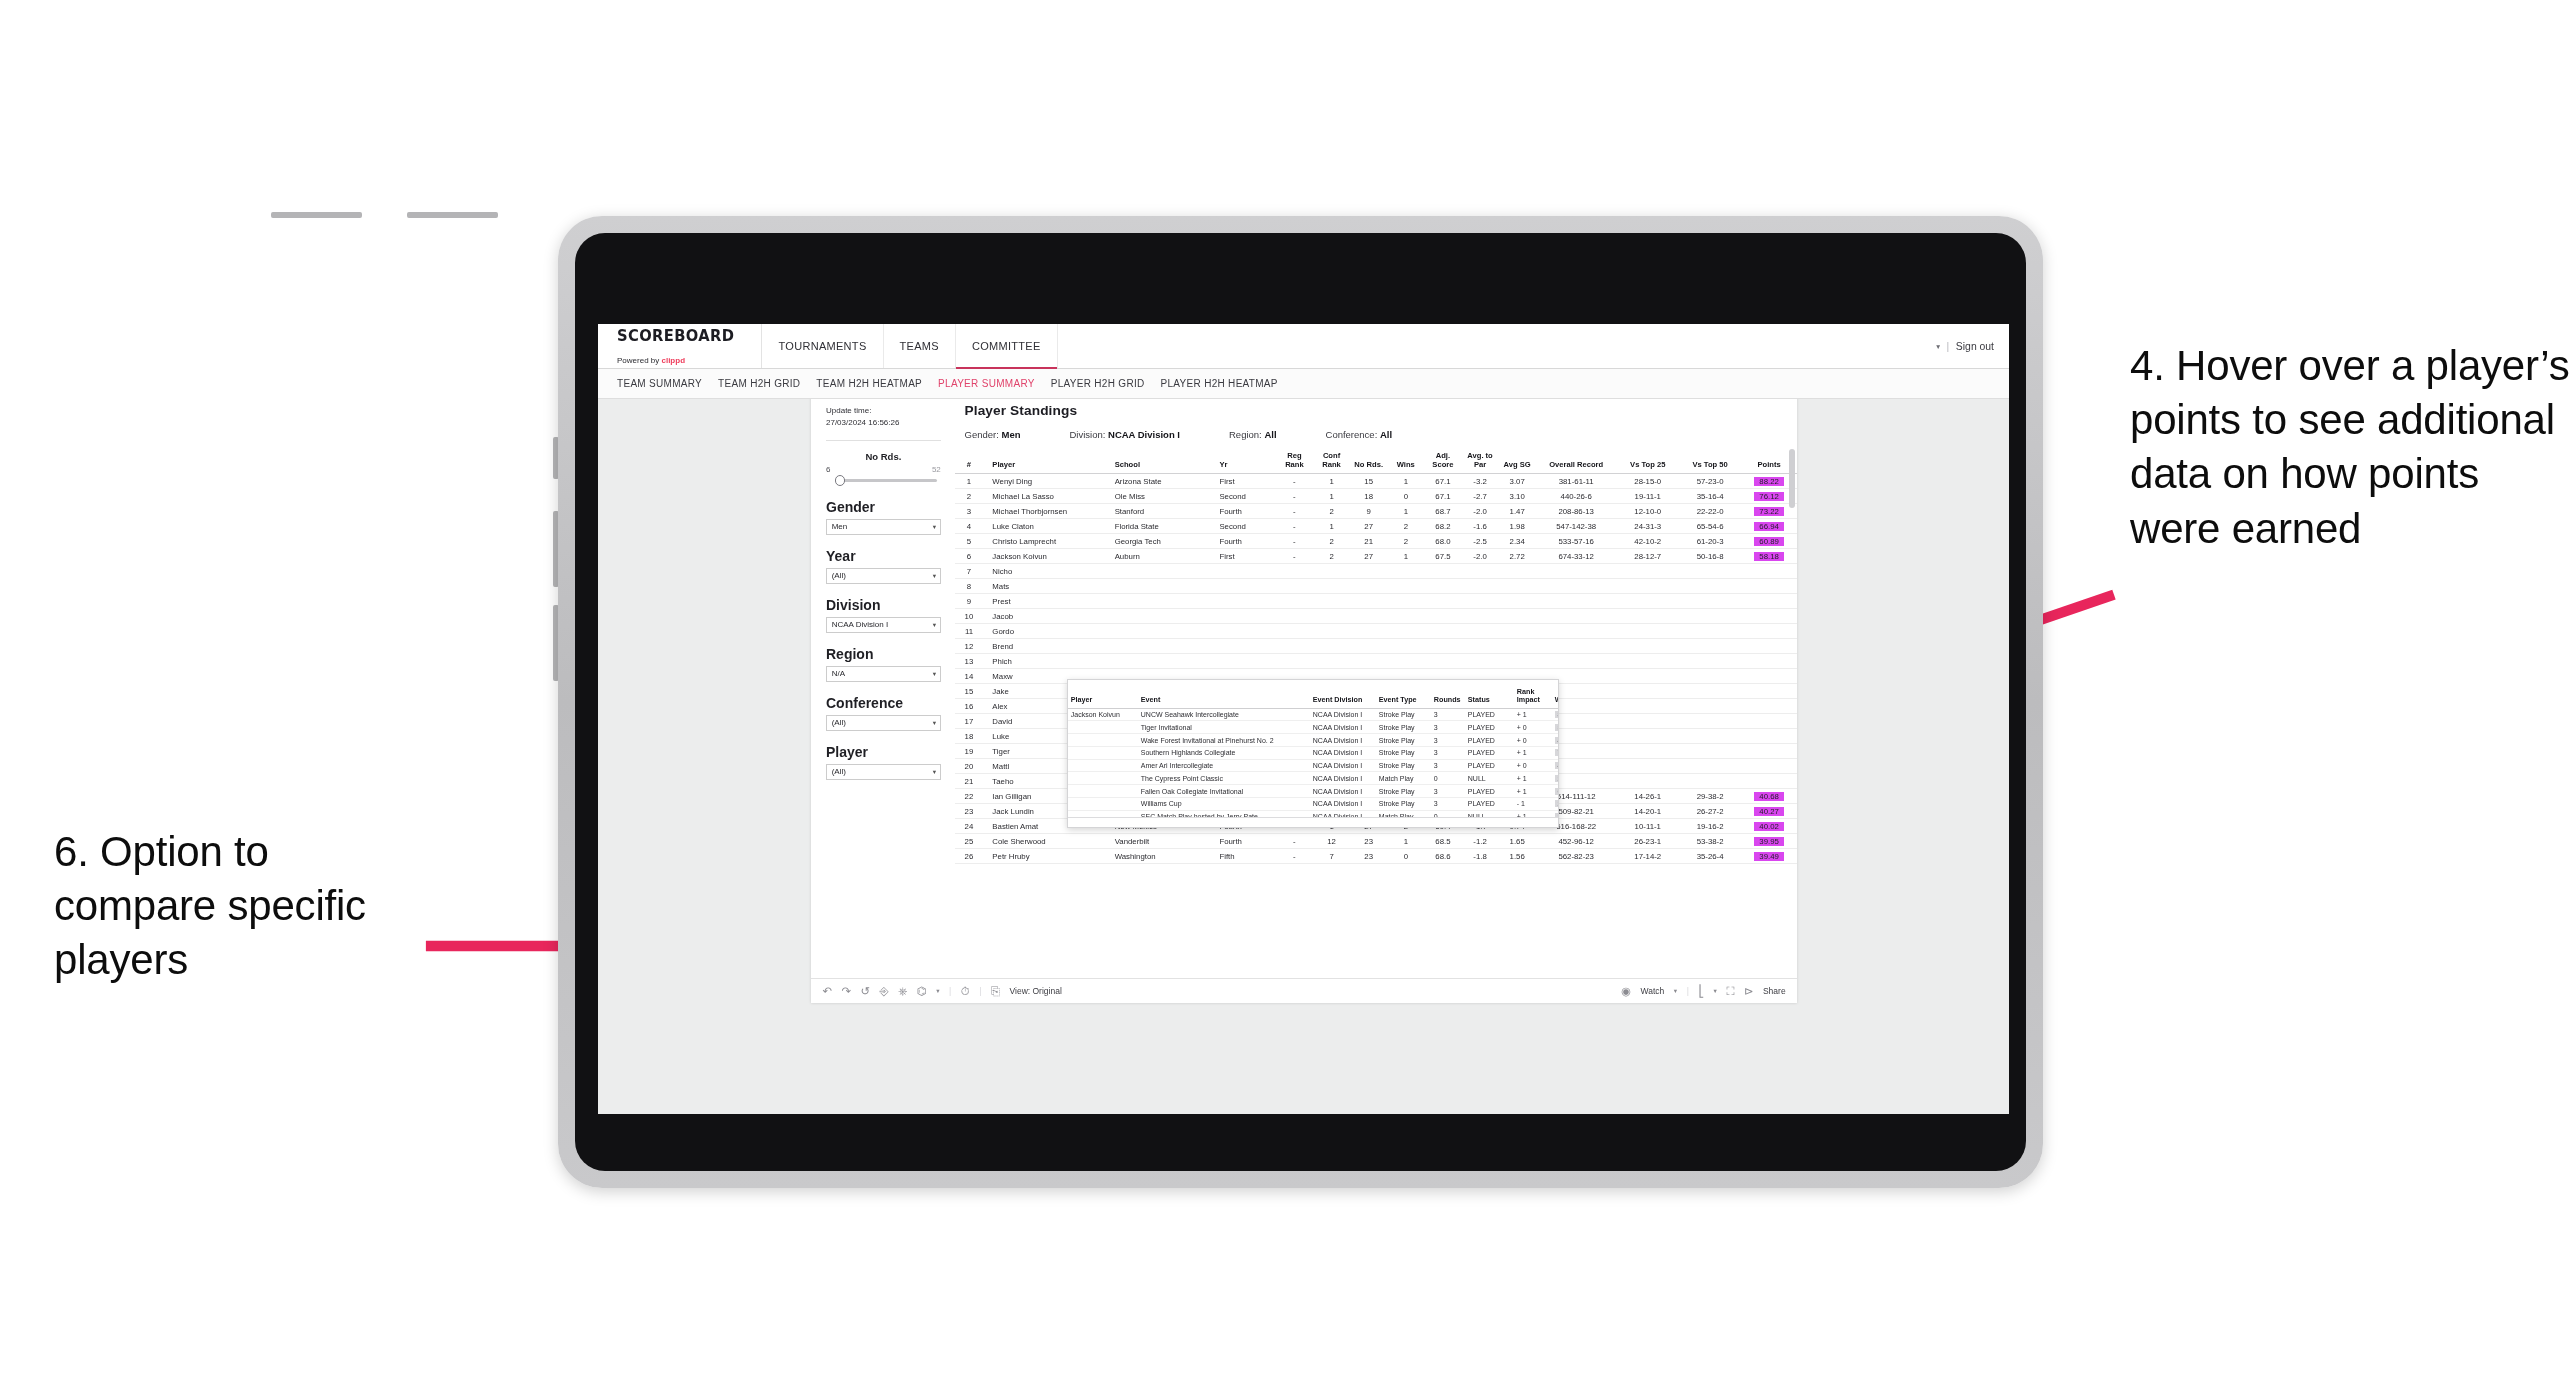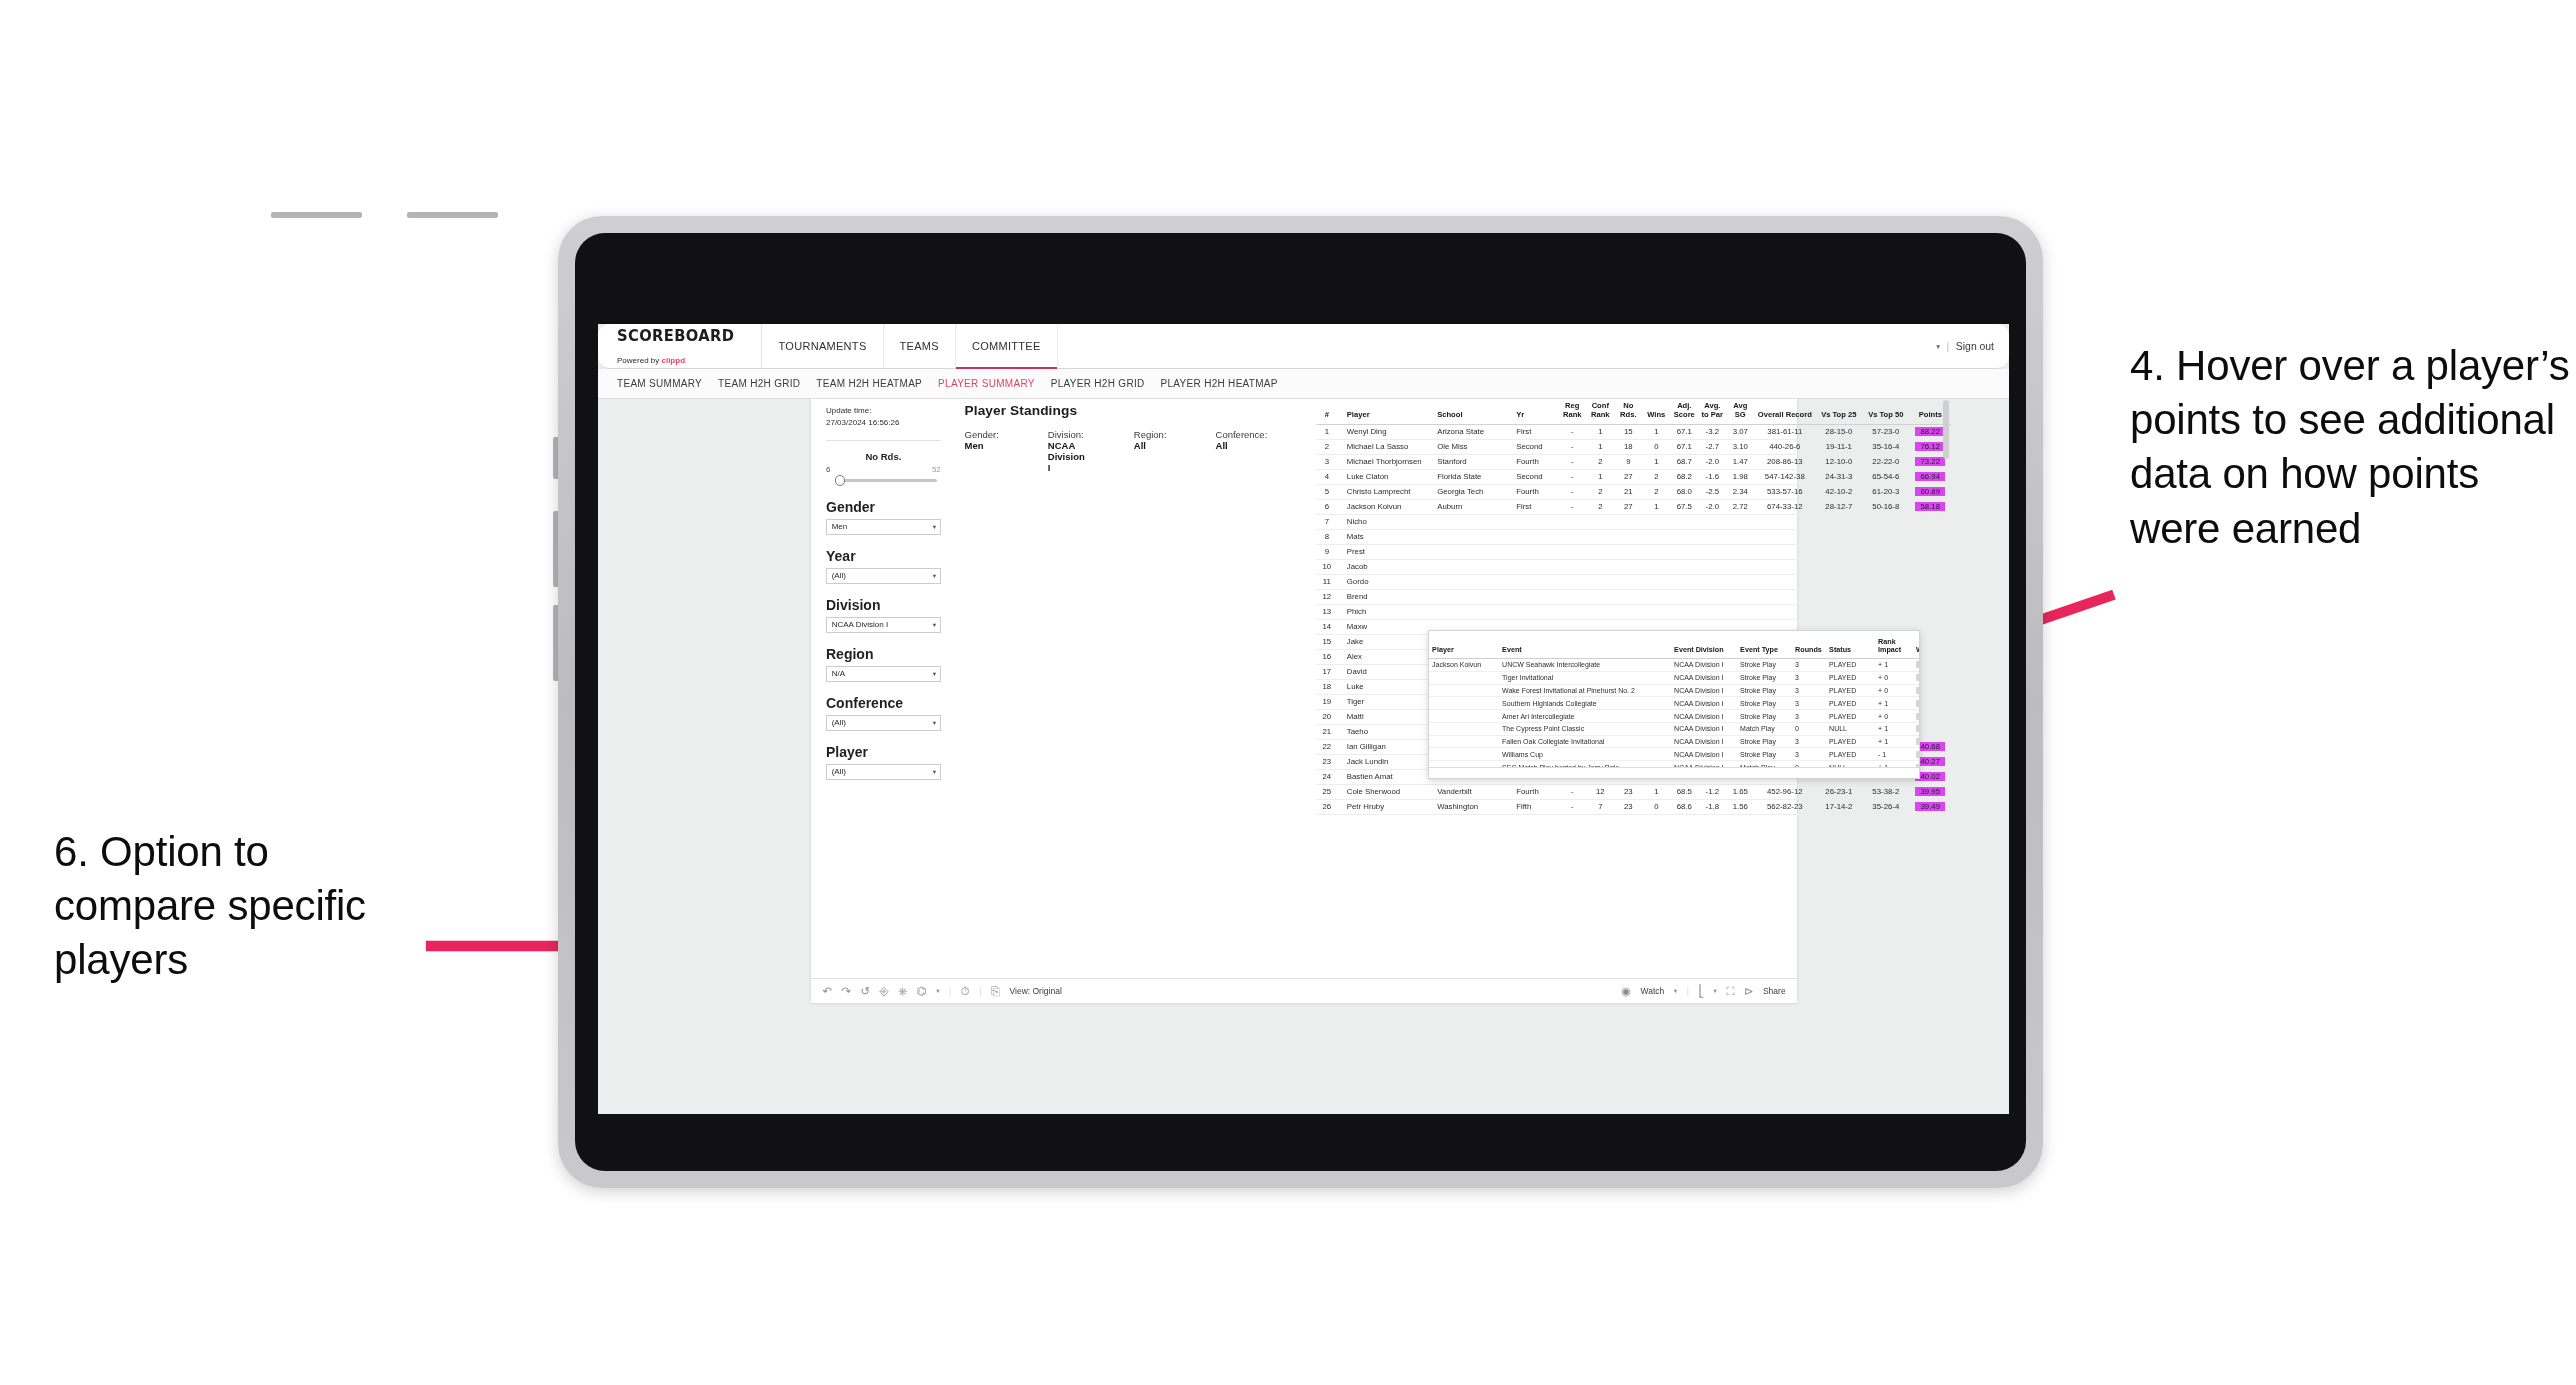--- a/index.html
+++ b/index.html
@@ -136,21 +136,21 @@
   .slider-row { display:flex; justify-content:space-between; font-size:8px; color:#4a4a50; margin-bottom:0.9px; }
   .slider-row .hi { color:#9a9aa0; }
   .slider-track { position:relative; height:11.4px; }
   .slider-track .bar { position:absolute; left:11.4px; right:3.8px; top:4.7px; height:2.4px; background:#c6c6c9; border-radius:1.9px; }
   .slider-track .knob {
     position:absolute; left:8.5px; top:0.9px; width:10.4px; height:10.4px;
     border-radius:50%; background:#fff; border:1.5px solid #7a7a80;
   }
 
   
-  .wb-main { flex:1; min-width:0; display:flex; flex-direction:row; position:relative; }
+  .wb-main { flex:1; min-width:0; display:flex; flex-direction:column; position:relative; }
   .wb-head { padding: 13.2px 0 0 9.5px; }
   .wb-title { font-size:13.7px; font-weight:700; color:#1c1c22; letter-spacing:0.1px; }
   .wb-filters { display:flex; margin-top: 10.4px; font-size:9.5px; color:#3b3b41; }
   .wb-filters > div { margin-right: 49px; }
   .wb-filters b { color:#15151a; font-weight:700; }
 
   
   .tbl-wrap { margin-top: 9.5px; flex:1; min-height:0; position:relative; }
   table.std { border-collapse: collapse; width: 100%; table-layout: fixed; }
   table.std th {
@@ -250,21 +250,21 @@
   <div class="dev-btn" id="btn-l1"></div>
   <div class="dev-btn" id="btn-l2"></div>
   <div class="dev-btn" id="btn-l3"></div>
 
   <div id="tablet">
     <div id="tablet-screen">
 
       <div id="app">
         <div id="shell-fill"></div>
 
-        <div class="topnav" style="position:relative;z-index:3;border-radius:12px;">
+        <div class="topnav" style="position:relative;z-index:3;">
           <div class="brand">
             <div class="brand-title">SCOREBOARD</div>
             <div class="brand-sub">
               <span>Powered by </span><span class="pink">clippd</span>
             </div>
           </div>
           <div class="topnav-items">
             <div class="topnav-item">TOURNAMENTS</div>
             <div class="topnav-item">TEAMS</div>
             <div class="topnav-item active">COMMITTEE</div>

